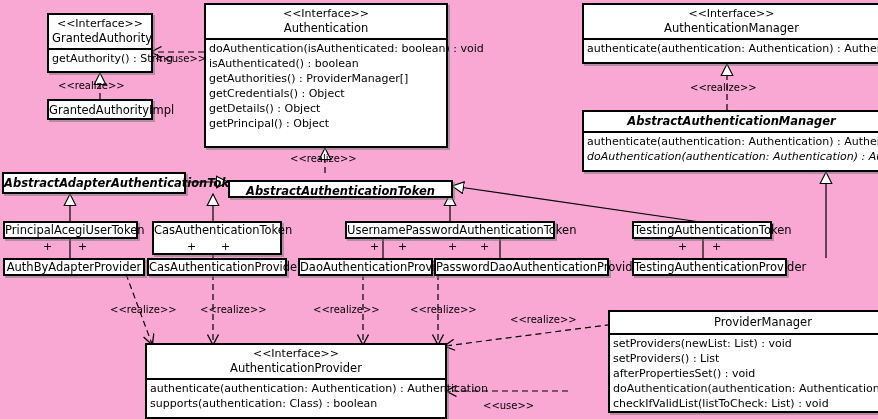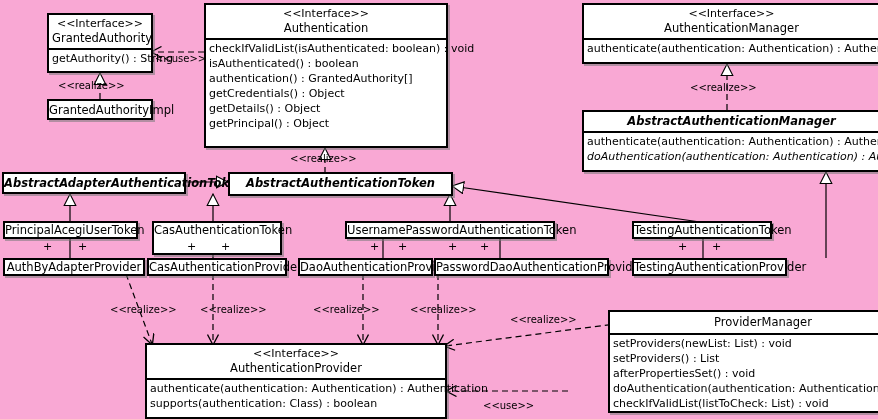--- a/index.html
+++ b/index.html
@@ -173,23 +173,23 @@
   </div>
 
   <div class="uml-simple" style="left:47px; top:99px; width:106px; height:21px; line-height:18px;">GrantedAuthorityImpl</div>
 
   <div class="uml-box" style="left:204px; top:3px; width:244px; height:145px;">
     <div class="uml-head with-sep">
       <span class="stereo">&lt;&lt;Interface&gt;&gt;</span>
       <span class="cname">Authentication</span>
     </div>
     <div class="uml-ops">
-      <span class="op">checkIfValidList(isAuthenticated: boolean) : void</span>
+      <span class="op">doAuthentication(isAuthenticated: boolean) : void</span>
       <span class="op">isAuthenticated() : boolean</span>
-      <span class="op">authentication() : GrantedAuthority[]</span>
+      <span class="op">getAuthorities() : ProviderManager[]</span>
       <span class="op">getCredentials() : Object</span>
       <span class="op">getDetails() : Object</span>
       <span class="op">getPrincipal() : Object</span>
     </div>
   </div>
 
   <div class="uml-box" style="left:582px; top:3px; width:299px; height:61px;">
     <div class="uml-head with-sep">
       <span class="stereo">&lt;&lt;Interface&gt;&gt;</span>
       <span class="cname">AuthenticationManager</span>
@@ -204,21 +204,21 @@
       <span class="cname abstract">AbstractAuthenticationManager</span>
     </div>
     <div class="uml-ops">
       <span class="op">authenticate(authentication: Authentication) : Authentication</span>
       <span class="op abstract">doAuthentication(authentication: Authentication) : Authentication</span>
     </div>
   </div>
 
   <div class="uml-simple abstract" style="left:2px; top:172px; width:184px; height:22px; line-height:19px;">AbstractAdapterAuthenticationToken</div>
 
-  <div class="uml-simple abstract" style="left:228px; top:172px; width:225px; height:24px; line-height:19px;font-style:italic;">AbstractAuthenticationToken</div>
+  <div class="uml-simple abstract" style="left:228px; top:180px; width:225px; height:18px; line-height:19px;font-style:italic;">AbstractAuthenticationToken</div>
 
   <div class="uml-simple" style="left:3px; top:221px; width:135px; height:18px; line-height:15px;">PrincipalAcegiUserToken</div>
 
   <div class="uml-simple" style="left:152px; top:221px; width:130px; height:34px; line-height:15px;">CasAuthenticationToken</div>
 
   <div class="uml-simple" style="left:345px; top:221px; width:210px; height:18px; line-height:15px;">UsernamePasswordAuthenticationToken</div>
 
   <div class="uml-simple" style="left:632px; top:221px; width:140px; height:18px; line-height:15px;">TestingAuthenticationToken</div>
 
   <div class="uml-simple" style="left:3px; top:258px; width:142px; height:18px; line-height:15px;">AuthByAdapterProvider</div>

